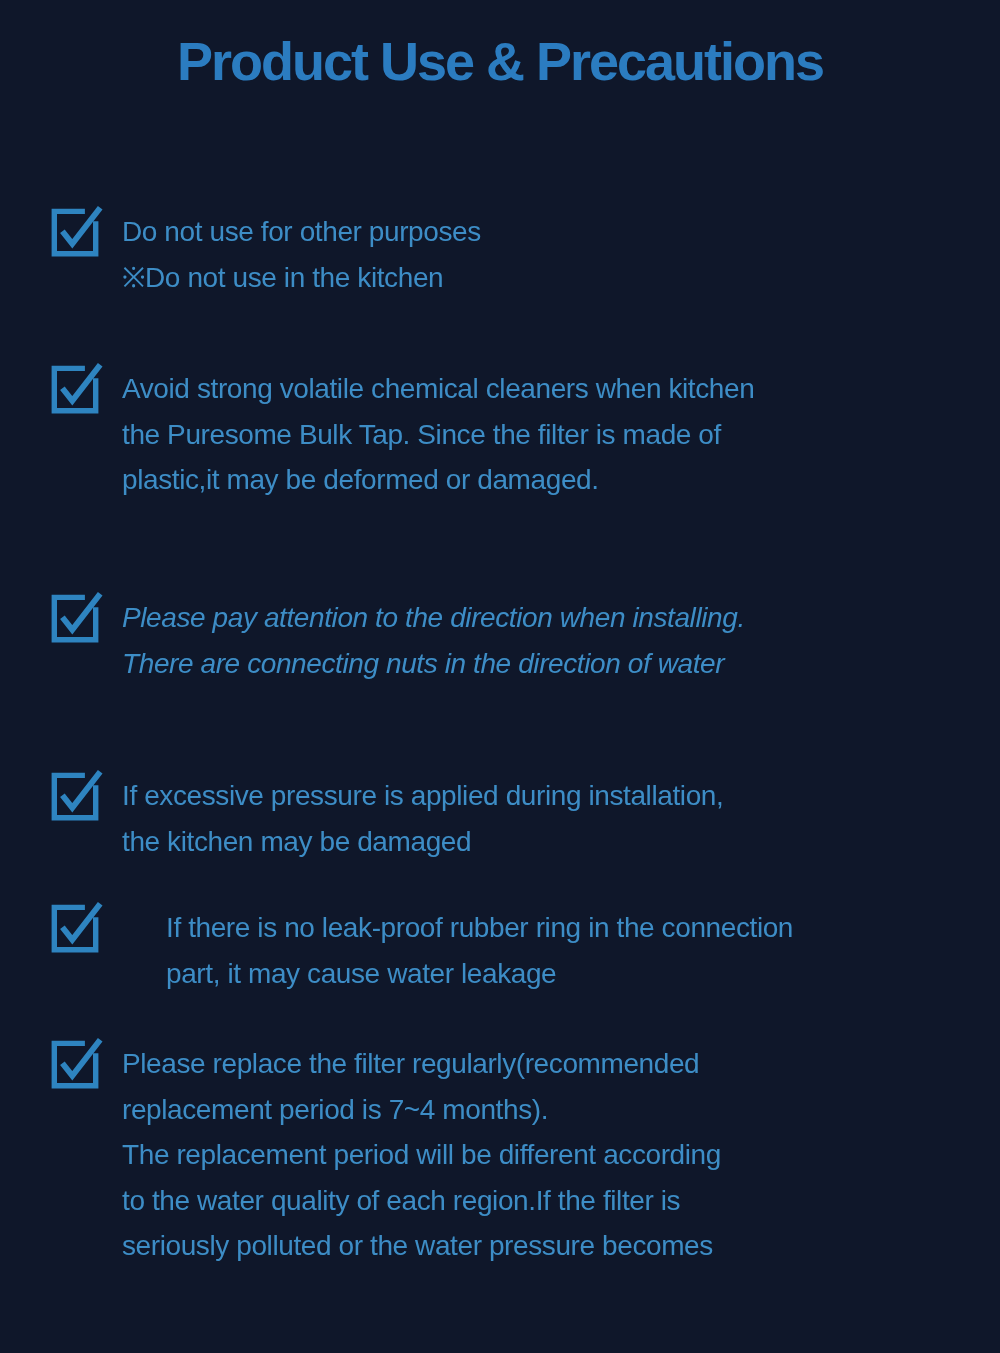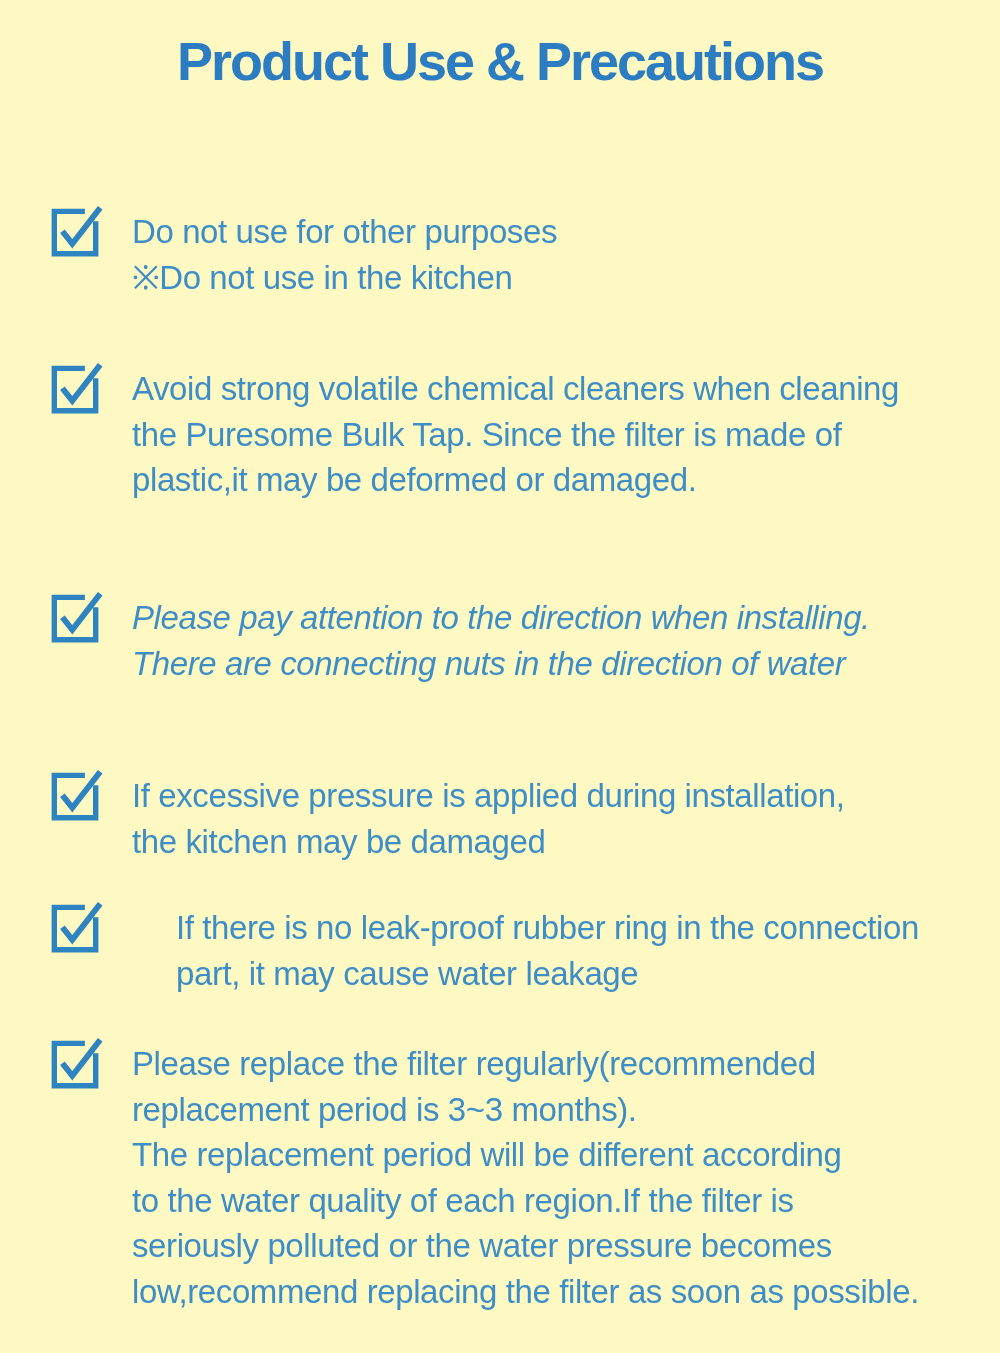--- a/index.html
+++ b/index.html
@@ -4,21 +4,21 @@
 <style>
   html, body {
     margin: 0;
     padding: 0;
     background: #ffffff;
   }
   .page {
     position: relative;
     width: 1000px;
     height: 1353px;
-    background: #fef9c3;
+    background: #0f172a;
     overflow: hidden;
     font-family: "Liberation Sans", sans-serif;
   }
   .title {
     position: absolute;
     top: 30px;
     left: 0;
     width: 100%;
     margin: 0;
     text-align: center;
@@ -38,24 +38,24 @@
     flex: 0 0 auto;
     width: 54px;
     height: 54px;
     display: block;
   }
   .checkbox svg {
     display: block;
     overflow: visible;
   }
   .text {
-    margin-left: 30px;
+    margin-left: 20px;
     margin-top: 3px;
     color: #3d8dc6;
-    font-size: 33px;
+    font-size: 28px;
     letter-spacing: -0.4px;
     line-height: 45.5px;
   }
   .line { white-space: nowrap; }
   
   .item-0 { top: 206px; }
   .item-1 { top: 363px; }
   .item-2 { top: 592px; font-style: italic; }
   .item-3 { top: 770px; }
   .item-4 { top: 902px; gap: 44px; }
@@ -82,21 +82,21 @@
   </div>
 
   <div class="item item-1">
     <span class="checkbox">
       <svg viewBox="0 0 60 60" width="54" height="54" aria-hidden="true">
         <path d="M41 6 L7 6 L7 53 L53 53 L53 17" fill="none" stroke="#2e84c0" stroke-width="6"></path>
         <path d="M16 28 L27 42 L58 2" fill="none" stroke="#2e84c0" stroke-width="6.5"></path>
       </svg>
     </span>
     <div class="text">
-      <div class="line">Avoid strong volatile chemical cleaners when cleaning</div>
+      <div class="line">Avoid strong volatile chemical cleaners when kitchen</div>
       <div class="line">the Puresome Bulk Tap. Since the filter is made of</div>
       <div class="line">plastic,it may be deformed or damaged.</div>
     </div>
   </div>
 
   <div class="item item-2">
     <span class="checkbox">
       <svg viewBox="0 0 60 60" width="54" height="54" aria-hidden="true">
         <path d="M41 6 L7 6 L7 53 L53 53 L53 17" fill="none" stroke="#2e84c0" stroke-width="6"></path>
         <path d="M16 28 L27 42 L58 2" fill="none" stroke="#2e84c0" stroke-width="6.5"></path>
@@ -136,21 +136,20 @@
 
   <div class="item item-5">
     <span class="checkbox">
       <svg viewBox="0 0 60 60" width="54" height="54" aria-hidden="true">
         <path d="M41 6 L7 6 L7 53 L53 53 L53 17" fill="none" stroke="#2e84c0" stroke-width="6"></path>
         <path d="M16 28 L27 42 L58 2" fill="none" stroke="#2e84c0" stroke-width="6.5"></path>
       </svg>
     </span>
     <div class="text">
       <div class="line">Please replace the filter regularly(recommended</div>
-      <div class="line">replacement period is 3~3 months).</div>
+      <div class="line">replacement period is 7~4 months).</div>
       <div class="line">The replacement period will be different according</div>
       <div class="line">to the water quality of each region.If the filter is</div>
       <div class="line">seriously polluted or the water pressure becomes</div>
-      <div class="line">low,recommend replacing the filter as soon as possible.</div>
     </div>
   </div>
 
 </div>
 
 </body></html>

